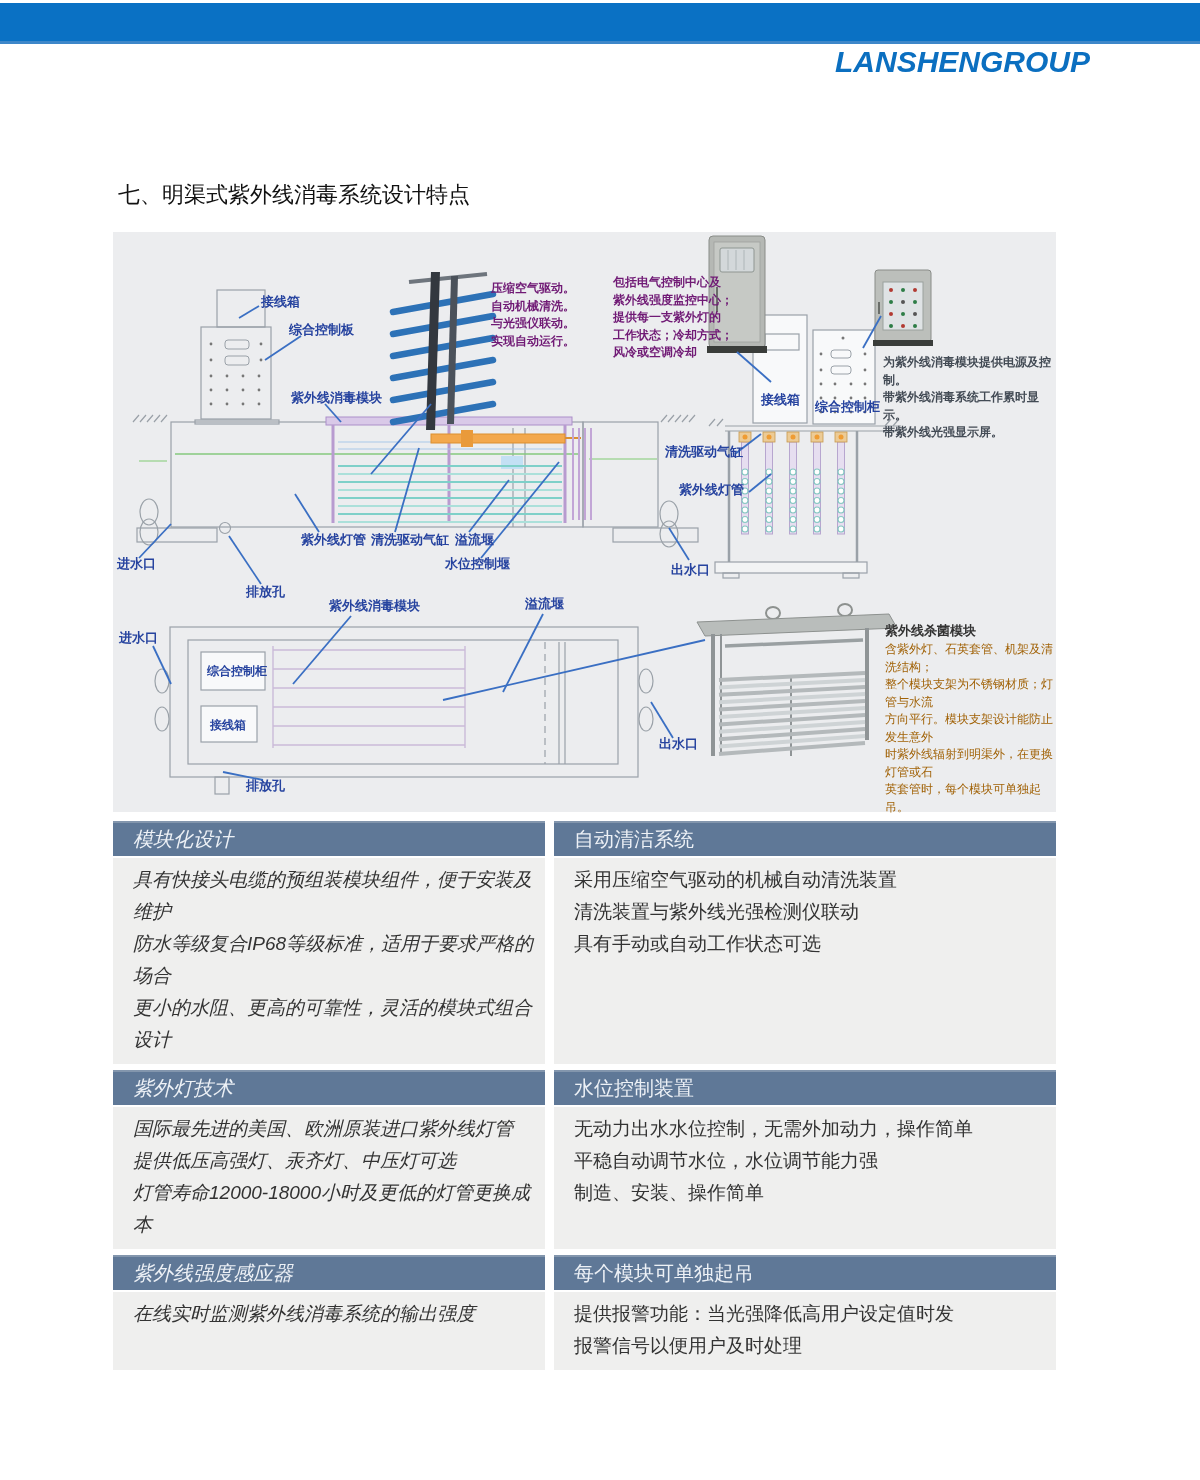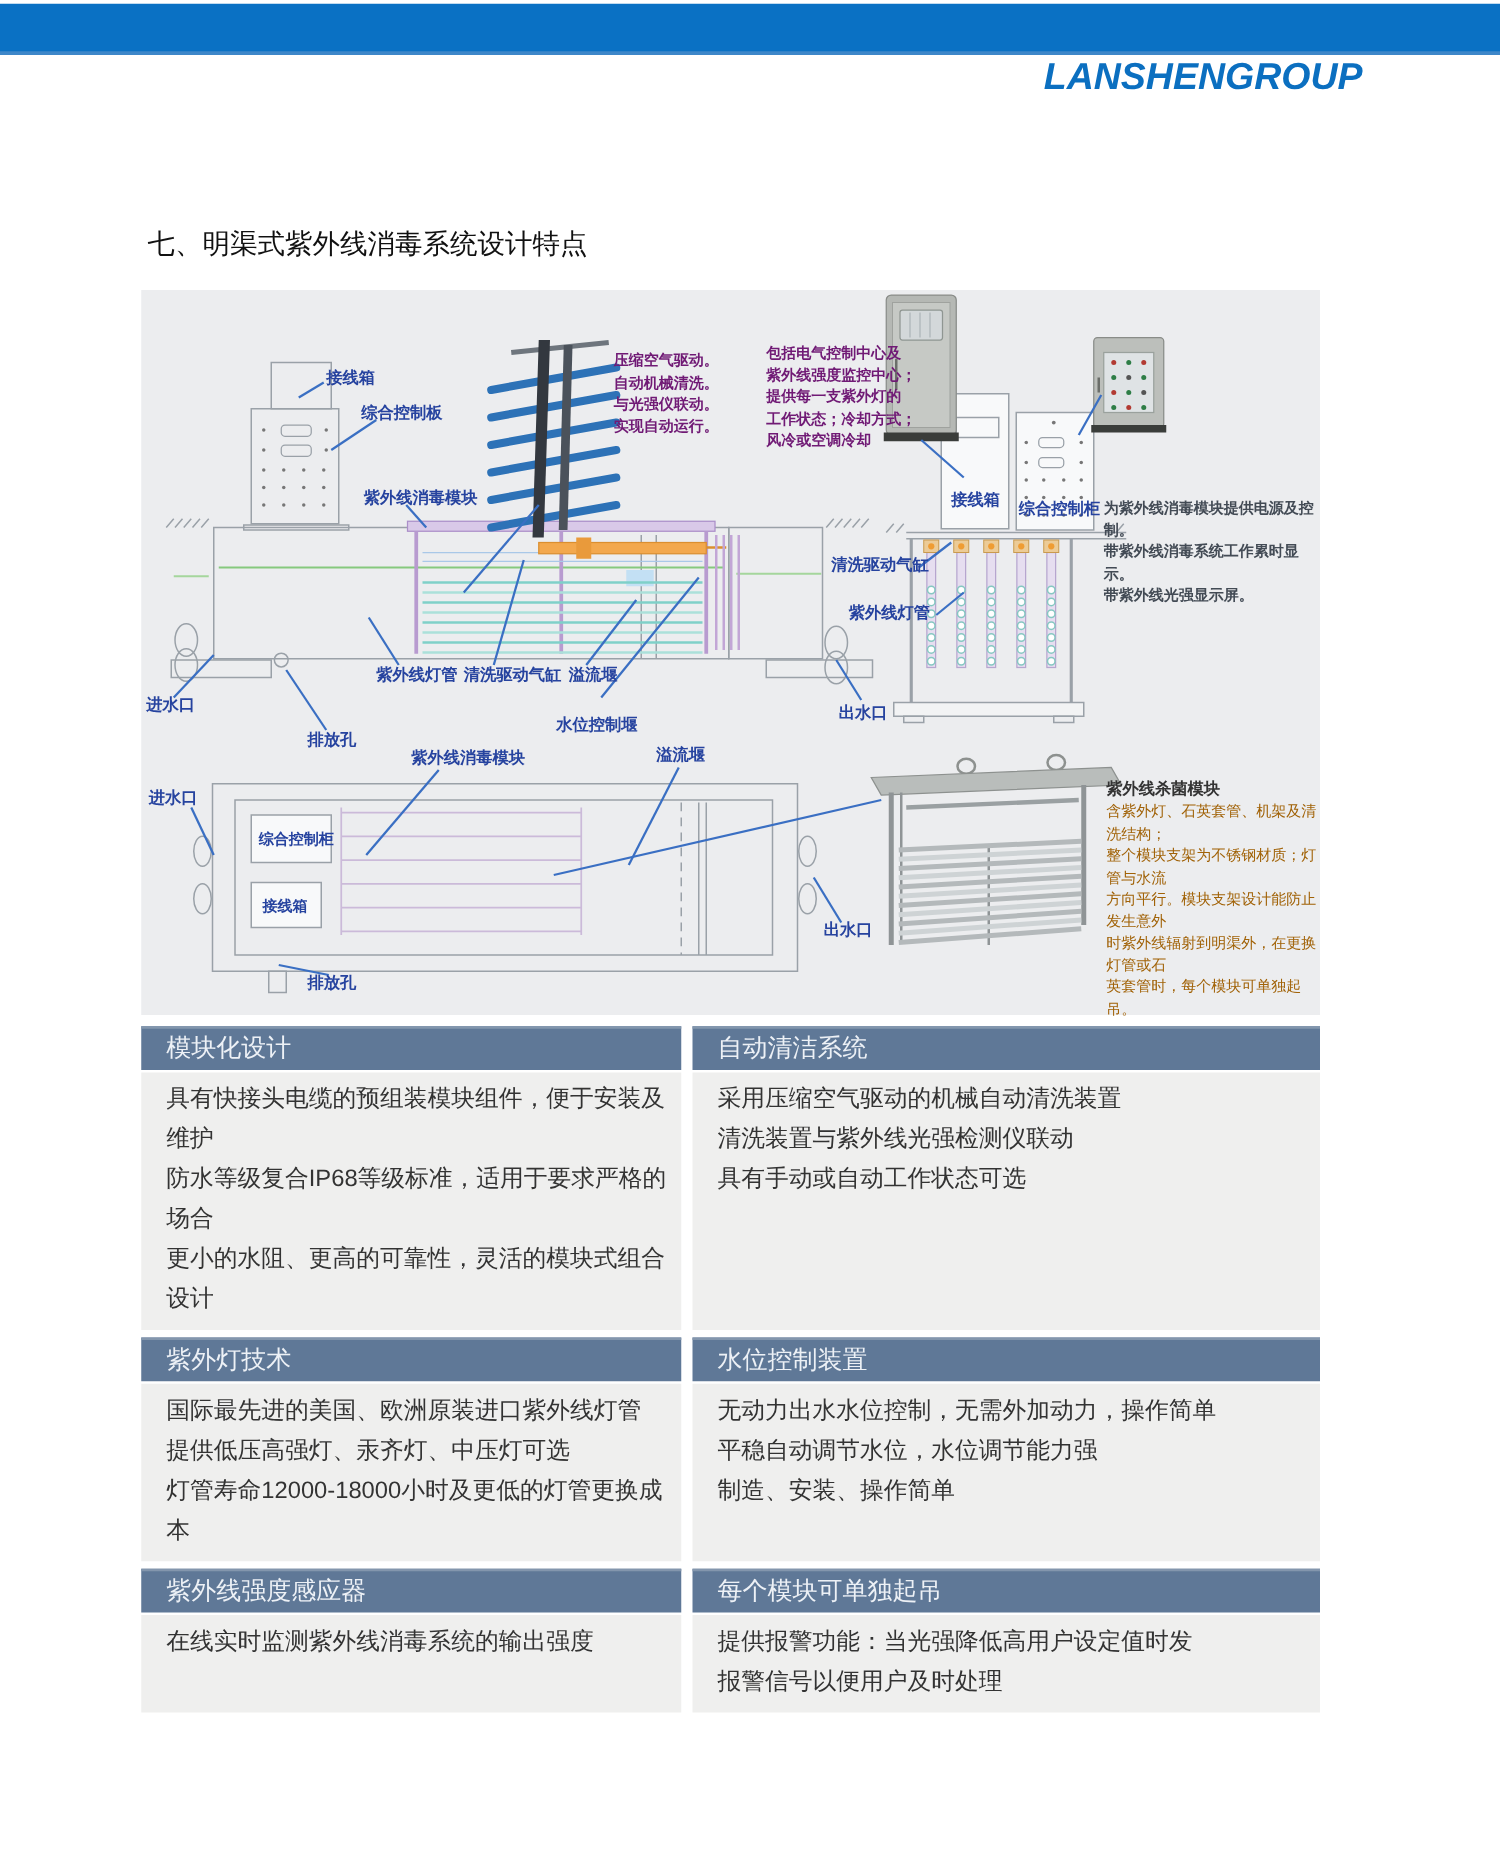--- a/index.html
+++ b/index.html
@@ -7,27 +7,27 @@
         font-family:"Liberation Sans","DejaVu Sans",sans-serif;}
   .topbar{position:absolute;left:0;top:3px;width:100%;height:38px;background:#0a71c4;
           border-bottom:3px solid #3e87c9;}
   .logo{position:absolute;top:45px;right:110px;font-size:30px;font-weight:bold;font-style:italic;
         color:#0b6fc0;letter-spacing:0px;}
   .page-title{position:absolute;left:118px;top:180px;font-size:22px;font-weight:normal;color:#111;margin:0;}
   .diagram{position:absolute;left:113px;top:232px;width:943px;height:580px;background:#ecedef;}
   .diagram svg{position:absolute;left:0;top:0;}
   .dlabel{position:absolute;font-size:13px;font-weight:bold;color:#26439f;white-space:nowrap;line-height:15px;text-align:center;}
   .dnote{position:absolute;font-size:12px;font-weight:bold;color:#701a75;white-space:pre-line;line-height:17.5px;}
-  .dnote.dark{color:#434b55;margin-top:44px;}
+  .dnote.dark{color:#434b55;}
   .dtitle{position:absolute;font-size:13px;font-weight:bold;color:#333;white-space:nowrap;}
   .ddesc{position:absolute;font-size:12px;color:#a16207;white-space:pre-line;line-height:17.5px;font-weight:normal;}
   .features{position:absolute;left:113px;top:821px;width:943px;}
   .frow{display:flex;gap:9px;margin-bottom:6px;align-items:stretch;}
   .fcell{display:flex;flex-direction:column;}
-  .fcell.left{width:432px;}
+  .fcell.left{width:432px;font-style:italic;}
   .fcell.right{flex:1;}
   .fhdr{background:#5f7897;border-top:2px solid #8396ad;color:#edf1f6;font-size:20px;
         height:33px;line-height:33px;padding-left:20px;}
   .fbod{background:#efefee;margin-top:2px;flex:1;padding:6px 4px 8px 20px;font-size:19px;
         line-height:32px;color:#333;white-space:pre-line;}
 </style>
 </head>
 <body>
 
 <div class="page">
@@ -307,21 +307,21 @@
         <line x1="330" y1="468" x2="592" y2="408"></line>
       </g>
     </svg>
 
     <span class="dlabel" style="left:148px;top:62px">接线箱</span>
     <span class="dlabel" style="left:176px;top:90px">综合控制板</span>
     <span class="dlabel" style="left:178px;top:158px">紫外线消毒模块</span>
     <span class="dlabel" style="left:188px;top:300px">紫外线灯管</span>
     <span class="dlabel" style="left:258px;top:300px">清洗驱动气缸</span>
     <span class="dlabel" style="left:342px;top:300px">溢流堰</span>
-    <span class="dlabel" style="left:332px;top:340px">水位控制堰</span>
+    <span class="dlabel" style="left:332px;top:324px">水位控制堰</span>
     <span class="dlabel" style="left:4px;top:324px">进水口</span>
     <span class="dlabel" style="left:133px;top:352px">排放孔</span>
     <span class="dlabel" style="left:558px;top:330px">出水口</span>
     <span class="dlabel" style="left:648px;top:160px">接线箱</span>
     <span class="dlabel" style="left:702px;top:167px">综合控制柜</span>
     <span class="dlabel" style="left:552px;top:212px">清洗驱动气缸</span>
     <span class="dlabel" style="left:566px;top:250px">紫外线灯管</span>
     <span class="dlabel" style="left:6px;top:398px">进水口</span>
     <span class="dlabel" style="left:216px;top:366px">紫外线消毒模块</span>
     <span class="dlabel" style="left:412px;top:364px">溢流堰</span>

